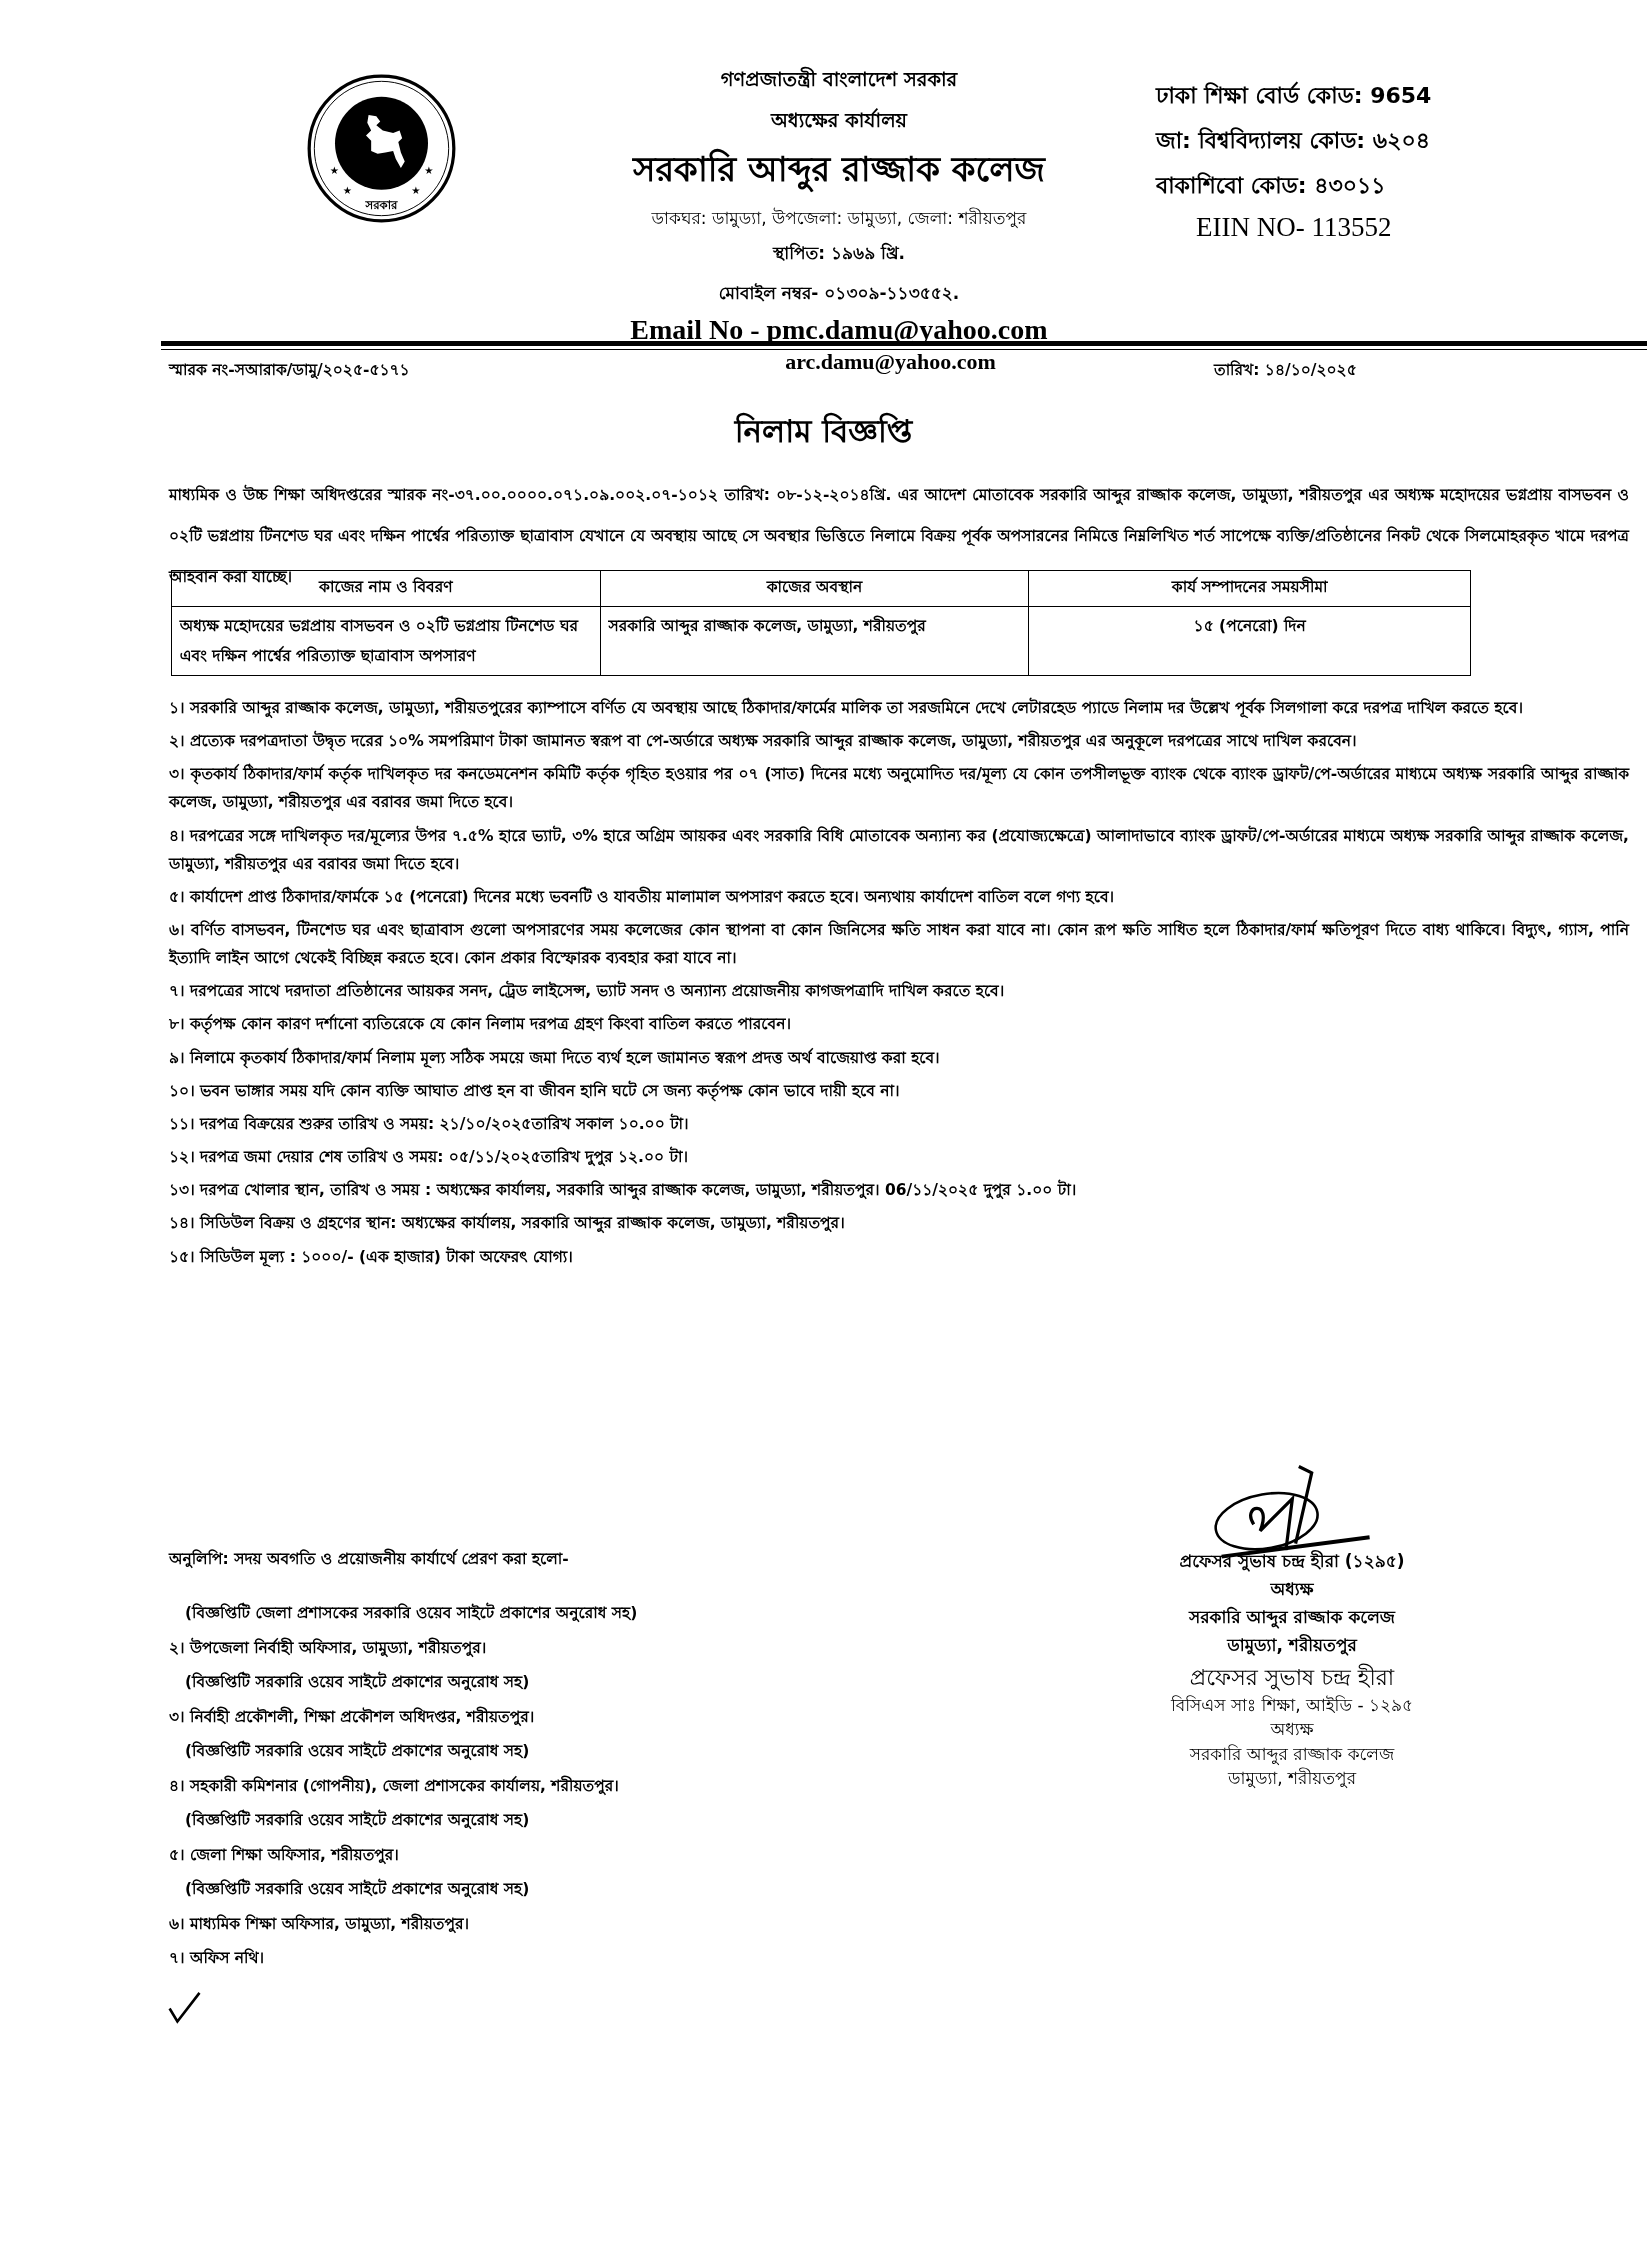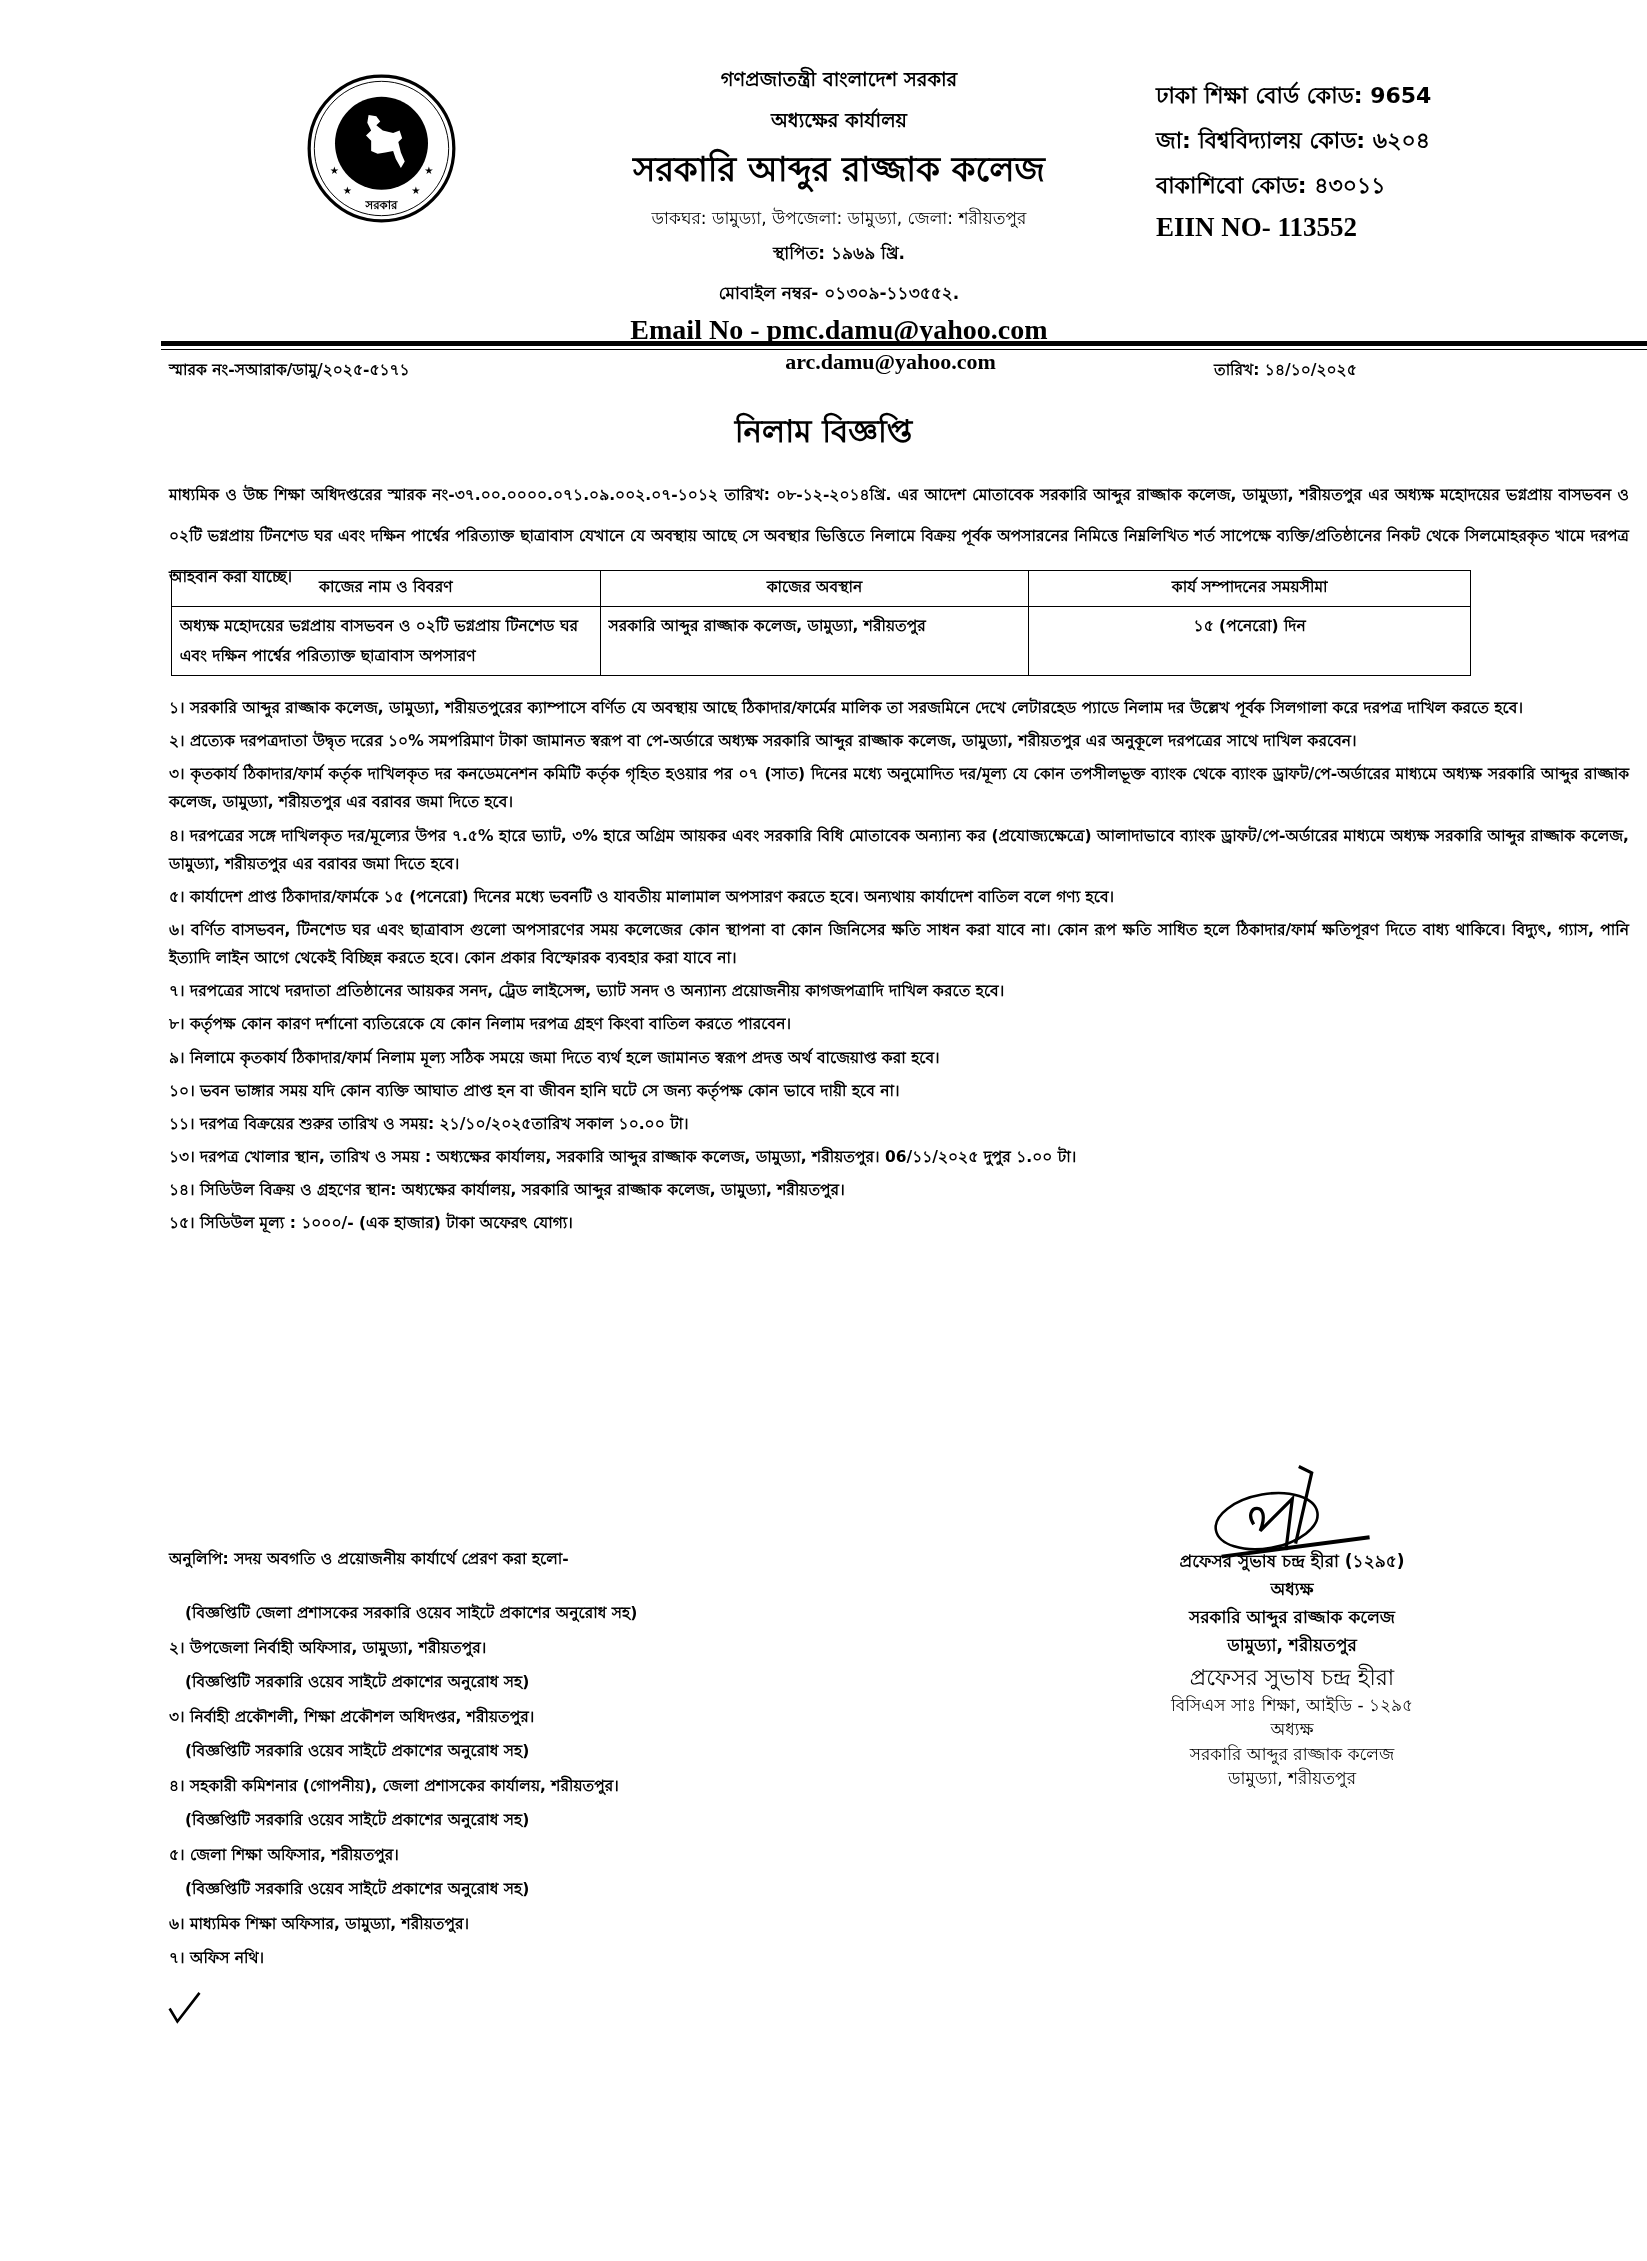--- a/index.html
+++ b/index.html
@@ -11,21 +11,21 @@
   .hdr-center .l1 { font-size:19.4px; font-weight:bold; margin-top:39px; }
   .hdr-center .l2 { font-size:19.4px; font-weight:bold; margin-top:9px; }
   .hdr-center .l3 { font-size:34px; font-weight:bold; margin-top:5.2px; }
   .hdr-center .l4 { font-size:17px; font-weight:normal; margin-top:5.2px; }
   .hdr-center .l5 { font-size:17px; font-weight:bold; margin-top:6.5px; }
   .hdr-center .l6 { font-size:17px; font-weight:bold; margin-top:12px; }
   .hdr-center .l7 { font-family:"Liberation Serif", serif; font-size:28px; font-weight:bold; margin-top:6.5px; }
   .hdr-center .l8 { font-family:"Liberation Serif", serif; font-size:22px; font-weight:bold; margin-top:2.6px; padding-left:103px; }
   .hdr-right { left:1156px; top:78px; width:362px; }
   .hdr-right div { font-size:22px; font-weight:bold; margin-bottom:7.8px; white-space:nowrap; }
-  .hdr-right .eiin { font-family:"Liberation Serif", serif; font-size:27px; font-weight:bold; }
+  .hdr-right .eiin { font-family:"Liberation Serif", serif; font-size:27px; font-weight:normal;margin-left:40px; }
   .rule { left:161px; top:341px; width:1486px; height:5.2px; background:#000; }
   .rule2 { left:161px; top:349px; width:1486px; height:1.3px; background:#000; }
   .memo { left:169px; top:358px; font-size:15.5px; font-weight:bold; }
   .date { left:1214px; top:358px; font-size:15.5px; font-weight:bold; }
   .title { left:0; top:407px; width:1647px; text-align:center; font-size:31px; font-weight:bold; }
   .intro { left:169px; top:475px; width:1460px; font-size:15.5px; font-weight:bold; line-height:41px; text-align:justify; }
   table.work { position:absolute; left:171px; top:570px; width:1300px; border-collapse:collapse; font-size:15.5px; font-weight:bold; }
   table.work td, table.work th { border:1.9px solid #000; padding:3.9px 7.8px; vertical-align:top; }
   table.work th { text-align:center; height:27px; }
   table.work td { height:59px; line-height:30px; }
@@ -110,20 +110,21 @@
   <div>২। প্রত্যেক দরপত্রদাতা উদ্বৃত দরের ১০% সমপরিমাণ টাকা জামানত স্বরূপ বা পে-অর্ডারে অধ্যক্ষ সরকারি আব্দুর রাজ্জাক কলেজ, ডামুড্যা, শরীয়তপুর এর অনুকূলে দরপত্রের সাথে দাখিল করবেন।</div>
   <div>৩। কৃতকার্য ঠিকাদার/ফার্ম কর্তৃক দাখিলকৃত দর কনডেমনেশন কমিটি কর্তৃক গৃহিত হওয়ার পর ০৭ (সাত) দিনের মধ্যে অনুমোদিত দর/মূল্য যে কোন তপসীলভূক্ত ব্যাংক থেকে ব্যাংক ড্রাফট/পে-অর্ডারের মাধ্যমে অধ্যক্ষ সরকারি আব্দুর রাজ্জাক কলেজ, ডামুড্যা, শরীয়তপুর এর বরাবর জমা দিতে হবে।</div>
   <div>৪। দরপত্রের সঙ্গে দাখিলকৃত দর/মূল্যের উপর ৭.৫% হারে ভ্যাট, ৩% হারে অগ্রিম আয়কর এবং সরকারি বিধি মোতাবেক অন্যান্য কর (প্রযোজ্যক্ষেত্রে) আলাদাভাবে ব্যাংক ড্রাফট/পে-অর্ডারের মাধ্যমে অধ্যক্ষ সরকারি আব্দুর রাজ্জাক কলেজ, ডামুড্যা, শরীয়তপুর এর বরাবর জমা দিতে হবে।</div>
   <div>৫। কার্যাদেশ প্রাপ্ত ঠিকাদার/ফার্মকে ১৫ (পনেরো) দিনের মধ্যে ভবনটি ও যাবতীয় মালামাল অপসারণ করতে হবে। অন্যথায় কার্যাদেশ বাতিল বলে গণ্য হবে।</div>
   <div>৬। বর্ণিত বাসভবন, টিনশেড ঘর এবং ছাত্রাবাস গুলো অপসারণের সময় কলেজের কোন স্থাপনা বা কোন জিনিসের ক্ষতি সাধন করা যাবে না। কোন রূপ ক্ষতি সাধিত হলে ঠিকাদার/ফার্ম ক্ষতিপূরণ দিতে বাধ্য থাকিবে। বিদ্যুৎ, গ্যাস, পানি ইত্যাদি লাইন আগে থেকেই বিচ্ছিন্ন করতে হবে। কোন প্রকার বিস্ফোরক ব্যবহার করা যাবে না।</div>
   <div>৭। দরপত্রের সাথে দরদাতা প্রতিষ্ঠানের আয়কর সনদ, ট্রেড লাইসেন্স, ভ্যাট সনদ ও অন্যান্য প্রয়োজনীয় কাগজপত্রাদি দাখিল করতে হবে।</div>
   <div>৮। কর্তৃপক্ষ কোন কারণ দর্শানো ব্যতিরেকে যে কোন নিলাম দরপত্র গ্রহণ কিংবা বাতিল করতে পারবেন।</div>
   <div>৯। নিলামে কৃতকার্য ঠিকাদার/ফার্ম নিলাম মূল্য সঠিক সময়ে জমা দিতে ব্যর্থ হলে জামানত স্বরূপ প্রদত্ত অর্থ বাজেয়াপ্ত করা হবে।</div>
   <div>১০। ভবন ভাঙ্গার সময় যদি কোন ব্যক্তি আঘাত প্রাপ্ত হন বা জীবন হানি ঘটে সে জন্য কর্তৃপক্ষ কোন ভাবে দায়ী হবে না।</div>
   <div>১১। দরপত্র বিক্রয়ের শুরুর তারিখ ও সময়: ২১/১০/২০২৫তারিখ সকাল ১০.০০ টা।</div>
+  <div>১২। দরপত্র জমা দেয়ার শেষ তারিখ ও সময়: ০৫/১১/২০২৫তারিখ দুপুর ১২.০০ টা।</div>
   <div>১৩। দরপত্র খোলার স্থান, তারিখ ও সময় : অধ্যক্ষের কার্যালয়, সরকারি আব্দুর রাজ্জাক কলেজ, ডামুড্যা, শরীয়তপুর। 06/১১/২০২৫ দুপুর ১.০০ টা।</div>
   <div>১৪। সিডিউল বিক্রয় ও গ্রহণের স্থান: অধ্যক্ষের কার্যালয়, সরকারি আব্দুর রাজ্জাক কলেজ, ডামুড্যা, শরীয়তপুর।</div>
   <div>১৫। সিডিউল মূল্য : ১০০০/- (এক হাজার) টাকা অফেরৎ যোগ্য।</div>
 </div>
 
 <div class="abs sig">
   <svg viewBox="0 0 360 160" width="233" height="103">
     <ellipse cx="160" cy="95" rx="80" ry="42" fill="none" stroke="#000" stroke-width="4" transform="rotate(-10 160 95)"></ellipse>
     <path d="M140 100 C120 70, 170 60, 150 110 L200 60 L190 140" fill="none" stroke="#000" stroke-width="5"></path>
     <path d="M210 10 L230 20 L205 130" fill="none" stroke="#000" stroke-width="5"></path>

